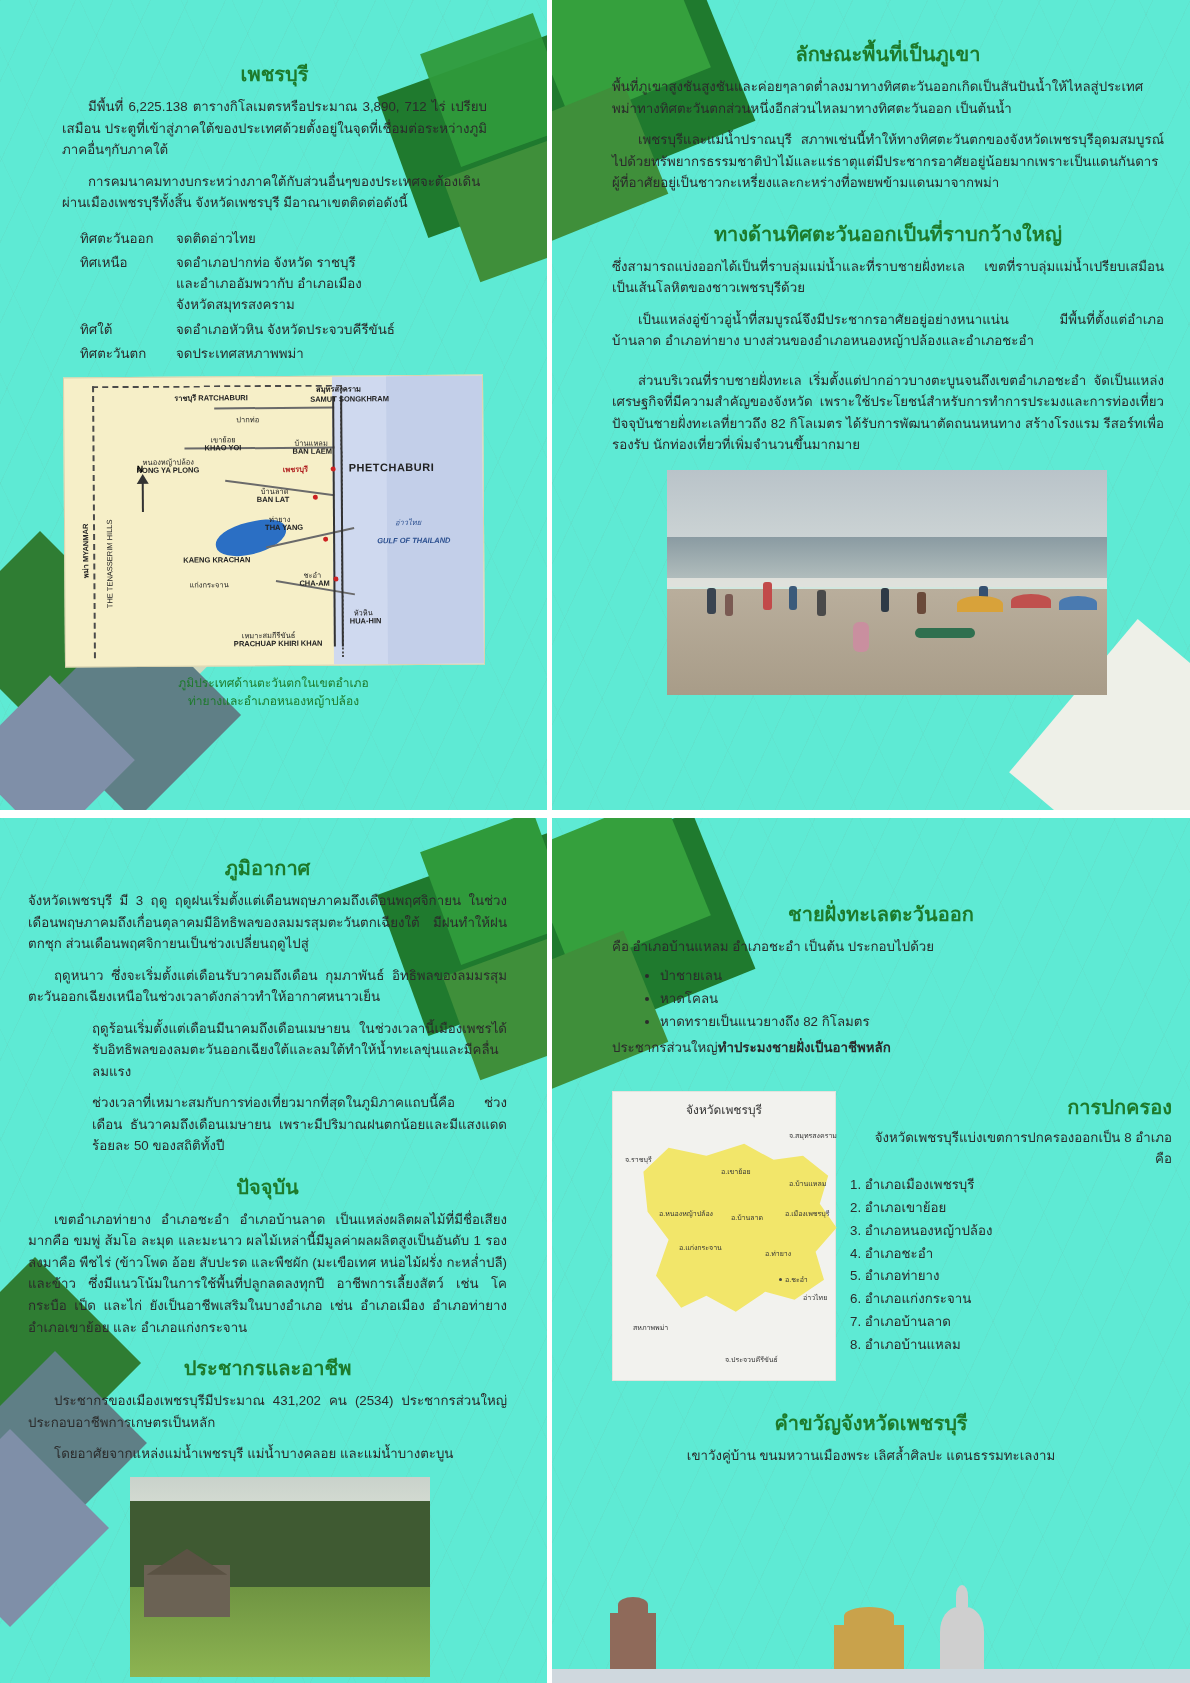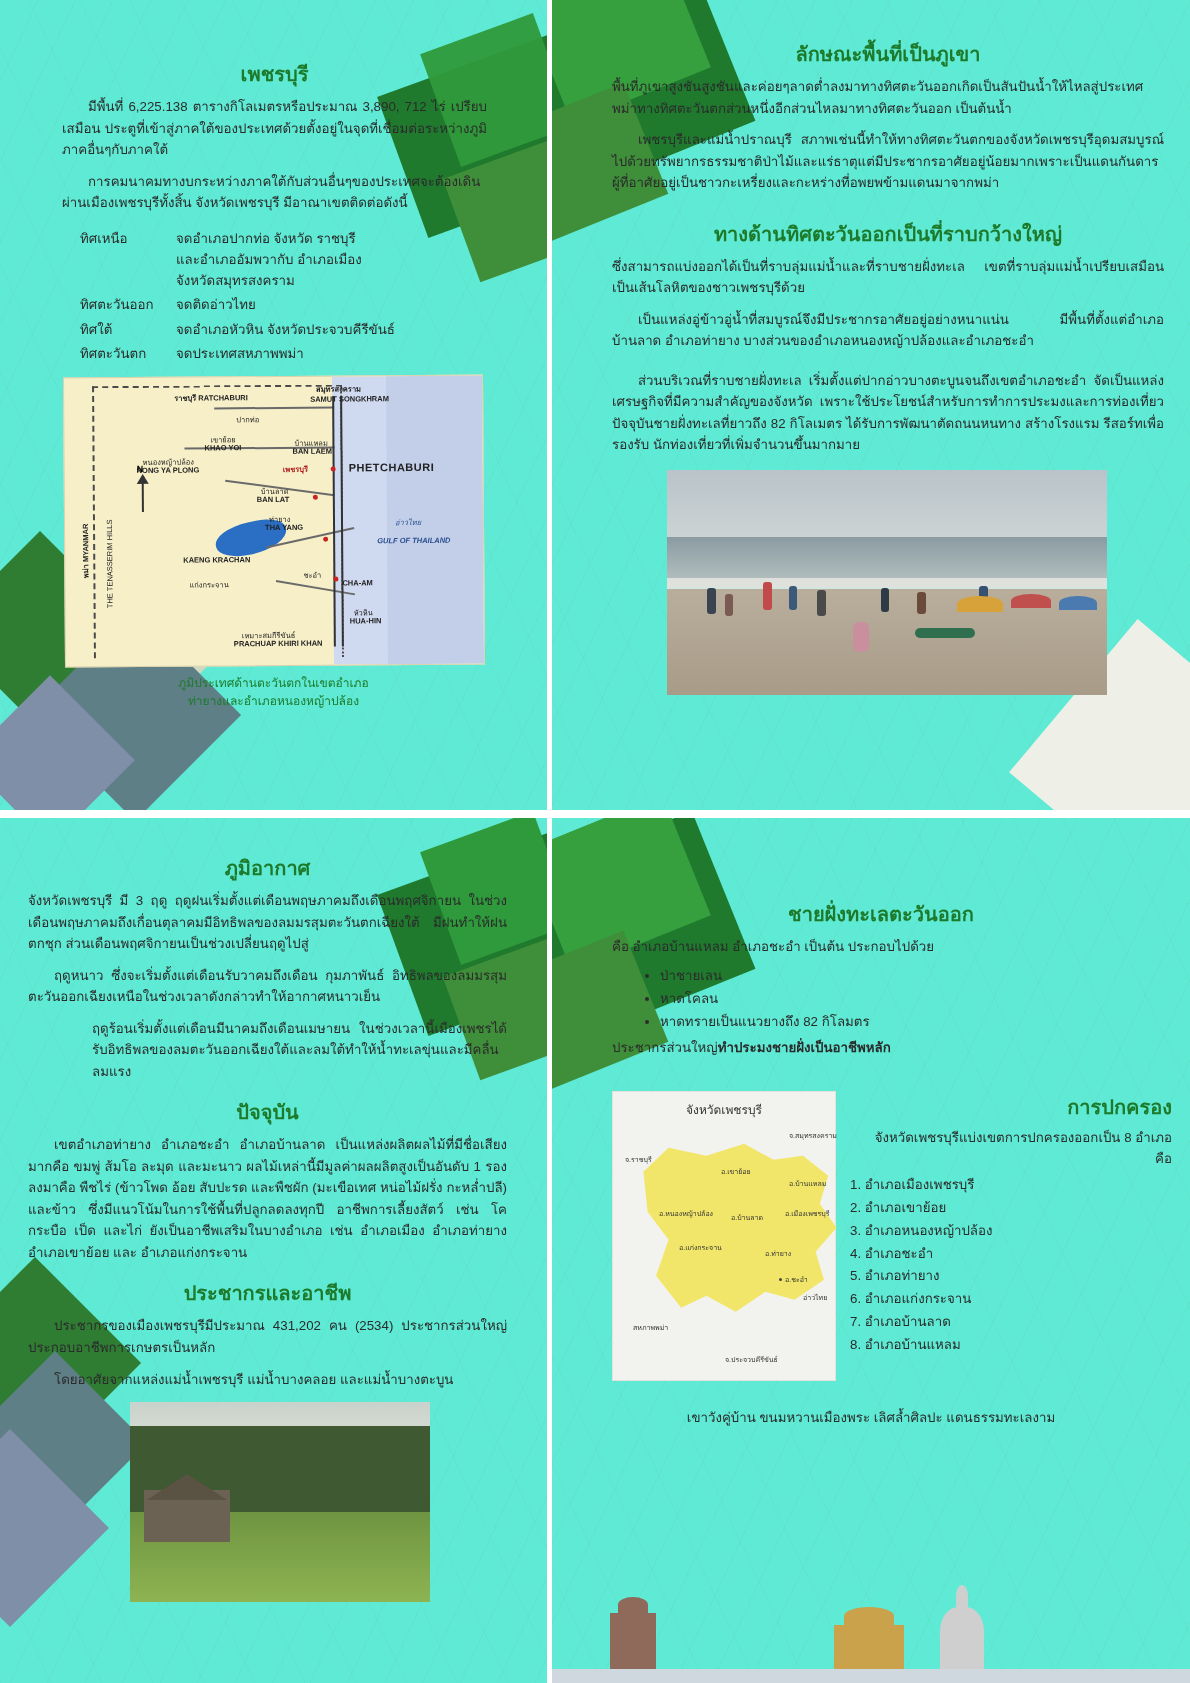--- a/index.html
+++ b/index.html
@@ -197,31 +197,31 @@
     <div class="deco d6"></div>
 
     <div class="content" style="padding:58px 60px 0 62px;">
       <h2 class="heading">เพชรบุรี</h2>
       <p class="body indent">มีพื้นที่ 6,225.138 ตารางกิโลเมตรหรือประมาณ 3,890, 712 ไร่ เปรียบเสมือน ประตูที่เข้าสู่ภาคใต้ของประเทศด้วยตั้งอยู่ในจุดที่เชื่อมต่อระหว่างภูมิภาคอื่นๆกับภาคใต้</p>
       <p class="body indent">การคมนาคมทางบกระหว่างภาคใต้กับส่วนอื่นๆของประเทศจะต้องเดินผ่านเมืองเพชรบุรีทั้งสิ้น จังหวัดเพชรบุรี มีอาณาเขตติดต่อดังนี้</p>
     </div>
 
     <div class="dirs" style="padding:0 40px 0 56px;">
       <div class="dir-row">
+        <div class="dir-label">ทิศตะวันออก</div>
+        <div class="dir-val">
+          <div>จดติดอ่าวไทย</div>
+        </div>
+      </div>
+      <div class="dir-row">
         <div class="dir-label">ทิศเหนือ</div>
         <div class="dir-val">
           <div>จดอำเภอปากท่อ จังหวัด ราชบุรี</div>
           <div>และอำเภออัมพวากับ อำเภอเมือง</div>
           <div>จังหวัดสมุทรสงคราม</div>
-        </div>
-      </div>
-      <div class="dir-row">
-        <div class="dir-label">ทิศตะวันออก</div>
-        <div class="dir-val">
-          <div>จดติดอ่าวไทย</div>
         </div>
       </div>
       <div class="dir-row">
         <div class="dir-label">ทิศใต้</div>
         <div class="dir-val">
           <div>จดอำเภอหัวหิน จังหวัดประจวบคีรีขันธ์</div>
         </div>
       </div>
       <div class="dir-row">
         <div class="dir-label">ทิศตะวันตก</div>
@@ -263,21 +263,21 @@
       <div class="map-txt b" style="left:228px; top:70px;">BAN LAEM</div>
       <div class="map-txt b" style="left:218px; top:86px; color:#b02020;">เพชรบุรี</div>
       <div class="map-txt big" style="left:284px; top:85px;">PHETCHABURI</div>
       <div class="map-txt" style="left:196px; top:108px;">บ้านลาด</div>
       <div class="map-txt b" style="left:192px; top:118px;">BAN LAT</div>
       <div class="map-txt" style="left:204px; top:136px;">ท่ายาง</div>
       <div class="map-txt b" style="left:200px; top:146px;">THA YANG</div>
       <div class="map-txt" style="left:124px; top:168px;margin-top:33px;">แก่งกระจาน</div>
       <div class="map-txt b" style="left:118px; top:178px;">KAENG KRACHAN</div>
       <div class="map-txt" style="left:238px; top:192px;">ชะอำ</div>
-      <div class="map-txt b" style="left:234px; top:202px;margin-left:43px;">CHA-AM</div>
+      <div class="map-txt b" style="left:234px; top:202px;">CHA-AM</div>
       <div class="map-txt" style="left:288px; top:230px;">หัวหิน</div>
       <div class="map-txt b" style="left:284px; top:240px;">HUA-HIN</div>
       <div class="map-txt" style="left:176px; top:252px;">เหมาะสมกีรีขันธ์</div>
       <div class="map-txt b" style="left:168px; top:262px;">PRACHUAP KHIRI KHAN</div>
       <div class="map-txt vert b" style="left:14px; top:200px;">พม่า  MYANMAR</div>
       <div class="map-txt vert" style="left:40px; top:230px;">THE TENASSERIM HILLS</div>
       <div class="map-txt sea" style="left:330px; top:140px;">อ่าวไทย</div>
       <div class="map-txt sea b" style="left:312px; top:160px;">GULF OF THAILAND</div>
 
       <div class="map-compass">
@@ -336,20 +336,21 @@
     <div class="deco d3"></div>
     <div class="deco d4"></div>
     <div class="deco d5"></div>
     <div class="deco d6"></div>
 
     <div class="content" style="padding:34px 40px 0 28px;">
       <h2 class="heading">ภูมิอากาศ</h2>
       <p class="body">จังหวัดเพชรบุรี มี 3 ฤดู ฤดูฝนเริ่มตั้งแต่เดือนพฤษภาคมถึงเดือนพฤศจิกายน ในช่วงเดือนพฤษภาคมถึงเกื่อนตุลาคมมีอิทธิพลของลมมรสุมตะวันตกเฉียงใต้ มีฝนทำให้ฝนตกชุก ส่วนเดือนพฤศจิกายนเป็นช่วงเปลี่ยนฤดูไปสู่</p>
       <p class="body indent">ฤดูหนาว ซึ่งจะเริ่มตั้งแต่เดือนรับวาคมถึงเดือน กุมภาพันธ์ อิทธิพลของลมมรสุมตะวันออกเฉียงเหนือในช่วงเวลาดังกล่าวทำให้อากาศหนาวเย็น</p>
       <p class="body" style="padding-left:64px;">ฤดูร้อนเริ่มตั้งแต่เดือนมีนาคมถึงเดือนเมษายน ในช่วงเวลานี้เมืองเพชรได้รับอิทธิพลของลมตะวันออกเฉียงใต้และลมใต้ทำให้น้ำทะเลขุ่นและมีคลื่นลมแรง</p>
+      <p class="body" style="padding-left:64px;">ช่วงเวลาที่เหมาะสมกับการท่องเที่ยวมากที่สุดในภูมิภาคแถบนี้คือ ช่วงเดือน ธันวาคมถึงเดือนเมษายน เพราะมีปริมาณฝนตกน้อยและมีแสงแดดร้อยละ 50 ของสถิติทั้งปี</p>
 
       <h2 class="heading" style="margin-top:14px;">ปัจจุบัน</h2>
       <p class="body indent">เขตอำเภอท่ายาง อำเภอชะอำ อำเภอบ้านลาด เป็นแหล่งผลิตผลไม้ที่มีชื่อเสียงมากคือ ขมพู่ ส้มโอ ละมุด และมะนาว ผลไม้เหล่านี้มีมูลค่าผลผลิตสูงเป็นอันดับ 1 รองลงมาคือ พืชไร่ (ข้าวโพด อ้อย สับปะรด และพืชผัก (มะเขือเทศ หน่อไม้ฝรั่ง กะหล่ำปลี) และข้าว ซึ่งมีแนวโน้มในการใช้พื้นที่ปลูกลดลงทุกปี อาชีพการเลี้ยงสัตว์ เช่น โค กระบือ เป็ด และไก่ ยังเป็นอาชีพเสริมในบางอำเภอ เช่น อำเภอเมือง อำเภอท่ายาง อำเภอเขาย้อย และ อำเภอแก่งกระจาน</p>
 
       <h2 class="heading" style="margin-top:14px;">ประชากรและอาชีพ</h2>
       <p class="body indent">ประชากรของเมืองเพชรบุรีมีประมาณ 431,202 คน (2534) ประชากรส่วนใหญ่ประกอบอาชีพการเกษตรเป็นหลัก</p>
       <p class="body indent">โดยอาศัยจากแหล่งแม่น้ำเพชรบุรี แม่น้ำบางคลอย และแม่น้ำบางตะบูน</p>
     </div>
 
     <div class="photo" id="village-photo">
@@ -409,20 +410,21 @@
           <li>4. อำเภอชะอำ</li>
           <li>5. อำเภอท่ายาง</li>
           <li>6. อำเภอแก่งกระจาน</li>
           <li>7. อำเภอบ้านลาด</li>
           <li>8. อำเภอบ้านแหลม</li>
         </ol>
       </div>
     </div>
 
     <div class="content" style="padding:26px 40px 0 40px;">
+      <h2 class="heading">คำขวัญจังหวัดเพชรบุรี</h2>
       <p class="body center">เขาวังคู่บ้าน ขนมหวานเมืองพระ เลิศล้ำศิลปะ แดนธรรมทะเลงาม</p>
     </div>
 
     <div class="temples">
       <div class="t-base"></div>
       <div class="t-shape" style="left:58px; width:46px; height:56px;"></div>
       <div class="t-shape" style="left:66px; bottom:70px; width:30px; height:16px; border-radius:50% 50% 0 0;"></div>
       <div class="t-gold" style="left:282px; width:70px; height:44px;"></div>
       <div class="t-gold" style="left:292px; bottom:58px; width:50px; height:18px; border-radius:50% 50% 0 0;"></div>
       <div class="t-white" style="left:388px; width:44px; height:62px; border-radius:40% 40% 0 0;"></div>

